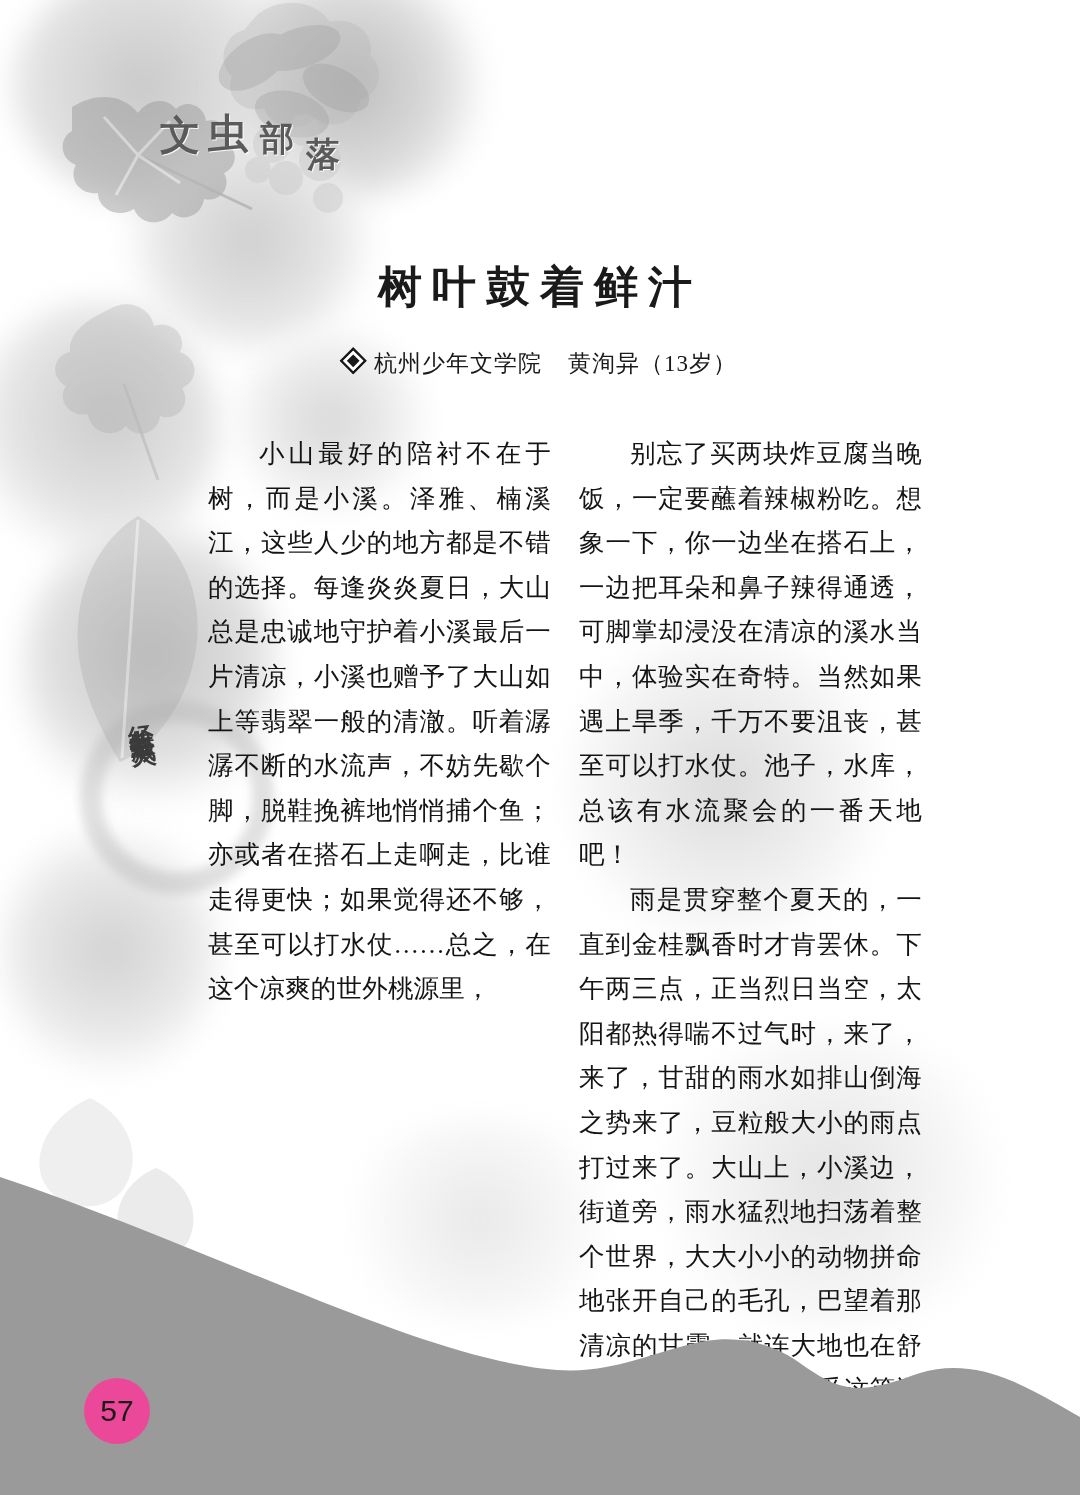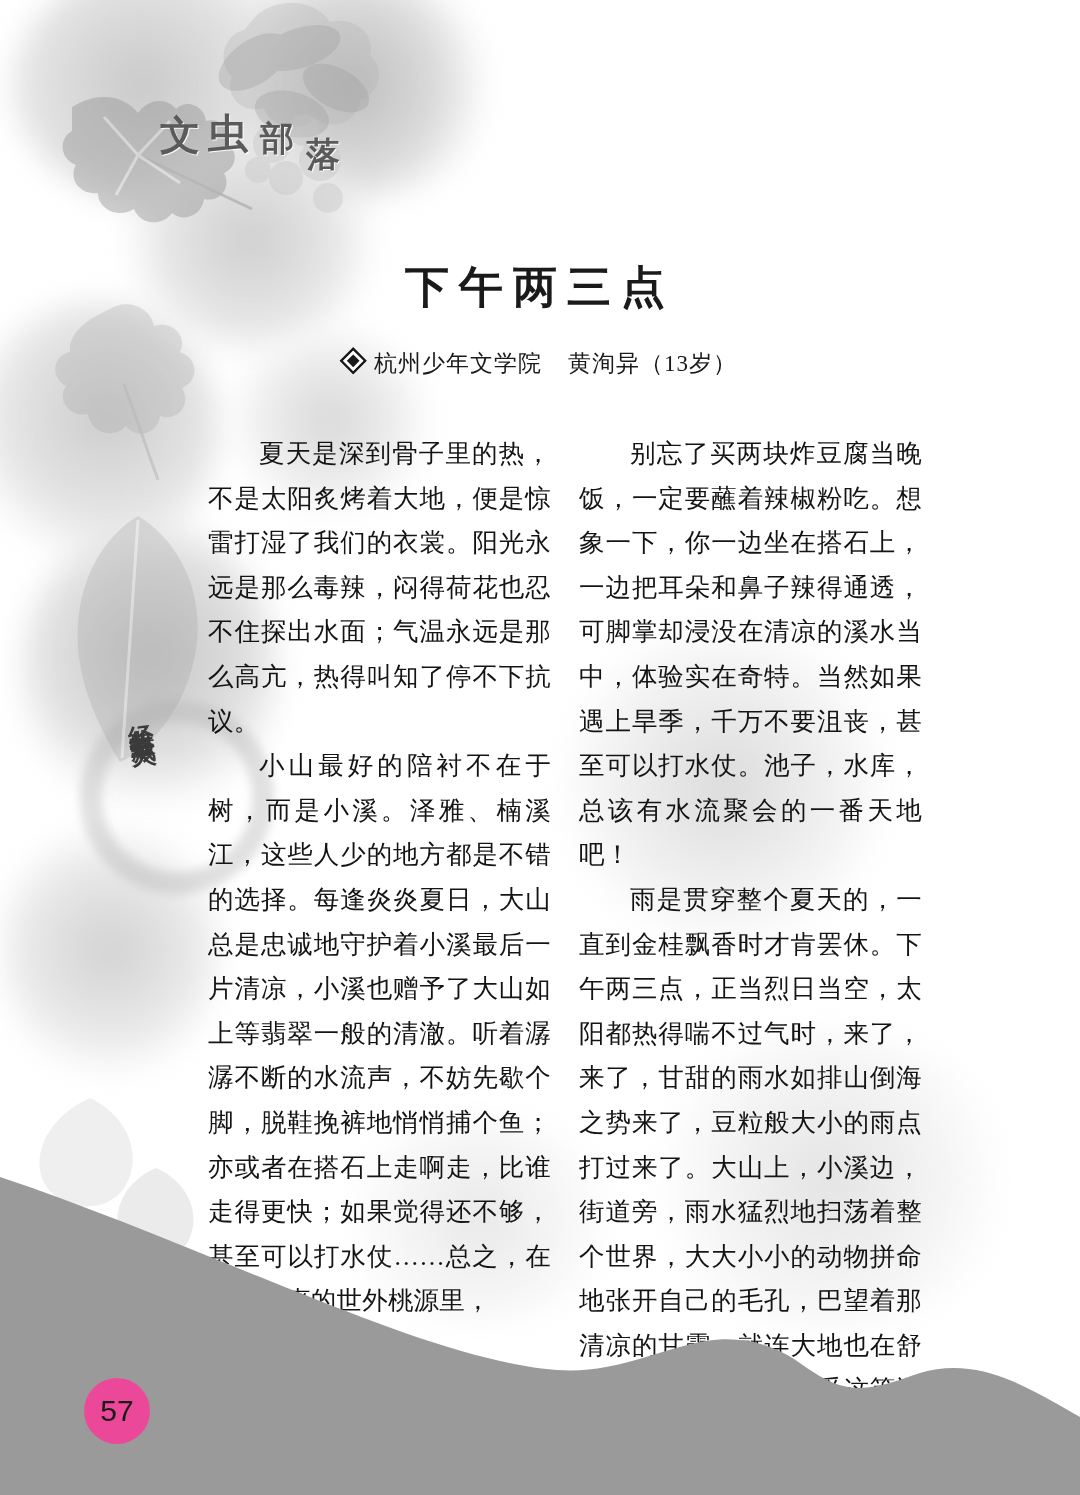--- a/index.html
+++ b/index.html
@@ -284,29 +284,28 @@
   <div class="masthead">
     <span class="mh-0">文</span>
     <span class="mh-1">虫</span>
     <span class="mh-2">部</span>
     <span class="mh-3">落</span>
   </div>
 
   <div class="side-label">经典收藏夹</div>
 
   <div class="article">
-    <div class="article-title">下午两三点</div>
+    <div class="article-title">树叶鼓着鲜汁</div>
 
     <div class="byline">
       <span class="bullet"></span><span class="affil">杭州少年文学院</span><span>黄洵异（13岁）</span>
     </div>
 
     <div class="columns">
       <div class="col">
-        <p>夏天是深到骨子里的热，不是太阳炙烤着大地，便是惊雷打湿了我们的衣裳。阳光永远是那么毒辣，闷得荷花也忍不住探出水面；气温永远是那么高亢，热得叫知了停不下抗议。</p>
         <p>小山最好的陪衬不在于树，而是小溪。泽雅、楠溪江，这些人少的地方都是不错的选择。每逢炎炎夏日，大山总是忠诚地守护着小溪最后一片清凉，小溪也赠予了大山如上等翡翠一般的清澈。听着潺潺不断的水流声，不妨先歇个脚，脱鞋挽裤地悄悄捕个鱼；亦或者在搭石上走啊走，比谁走得更快；如果觉得还不够，甚至可以打水仗……总之，在这个凉爽的世外桃源里，</p>
       </div>
       <div class="col">
         <p>别忘了买两块炸豆腐当晚饭，一定要蘸着辣椒粉吃。想象一下，你一边坐在搭石上，一边把耳朵和鼻子辣得通透，可脚掌却浸没在清凉的溪水当中，体验实在奇特。当然如果遇上旱季，千万不要沮丧，甚至可以打水仗。池子，水库，总该有水流聚会的一番天地吧！</p>
         <p>雨是贯穿整个夏天的，一直到金桂飘香时才肯罢休。下午两三点，正当烈日当空，太阳都热得喘不过气时，来了，来了，甘甜的雨水如排山倒海之势来了，豆粒般大小的雨点打过来了。大山上，小溪边，街道旁，雨水猛烈地扫荡着整个世界，大大小小的动物拼命地张开自己的毛孔，巴望着那清凉的甘露。就连大地也在舒展自己的脉络，好享受这等透雨的浇灌。雨后，太阳不再带着灼人的骄阳，而是多了几分柔和。树叶鼓着鲜汁，好像在歌颂新生的到来；粉粉嫩嫩的荷花热烈地盛开着，清亮的水珠调皮地从荷叶上跳出来。清凉席卷了整个夏日，阵阵微风拂面，仿佛置身于秋天一般。</p>
 
       </div>
     </div>
   </div>
 

